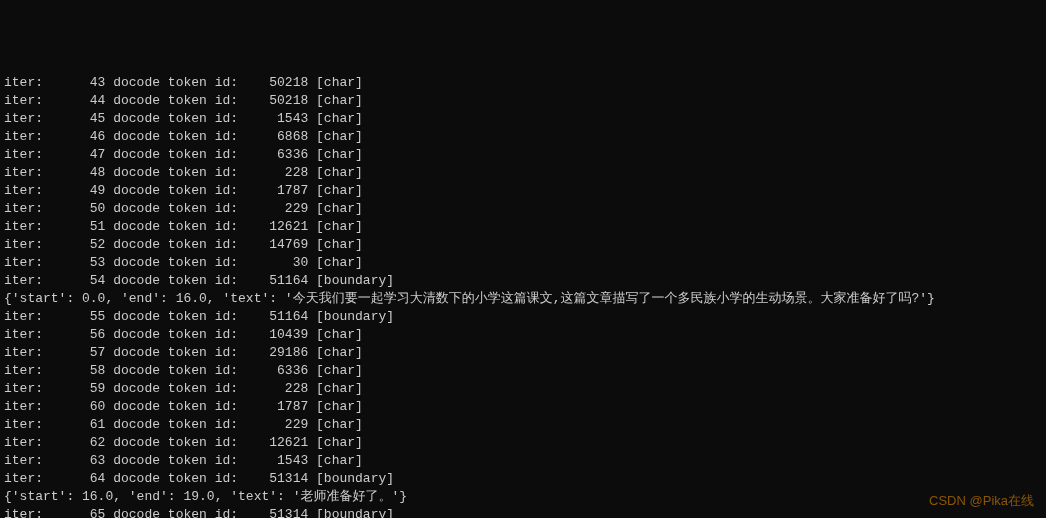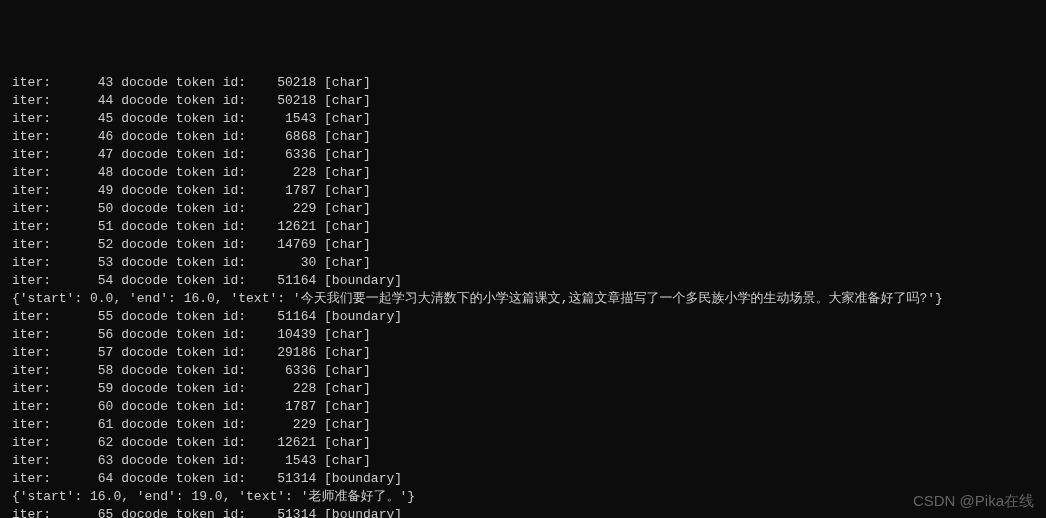--- a/index.html
+++ b/index.html
@@ -16,28 +16,27 @@
       padding: 2px 4px;
       width: 1046px;
       height: 518px;
       overflow: hidden;
       white-space: pre;
       position: relative;
     }
     .line {
       display: block;
       white-space: pre;
-      margin-left: 8px;
     }
     .watermark {
       position: absolute;
       bottom: 8px;
       right: 12px;
-      color: #737373;
-      font-size: 15px;
+      color: #a16207;
+      font-size: 13px;
       font-family: sans-serif;
       opacity: 0.85;
     }
   </style>
 </head>
 <body>
 
 
 
 <div id="terminal"><span class="line">iter:      43 docode token id:    50218 [char]</span><span class="line">iter:      44 docode token id:    50218 [char]</span><span class="line">iter:      45 docode token id:     1543 [char]</span><span class="line">iter:      46 docode token id:     6868 [char]</span><span class="line">iter:      47 docode token id:     6336 [char]</span><span class="line">iter:      48 docode token id:      228 [char]</span><span class="line">iter:      49 docode token id:     1787 [char]</span><span class="line">iter:      50 docode token id:      229 [char]</span><span class="line">iter:      51 docode token id:    12621 [char]</span><span class="line">iter:      52 docode token id:    14769 [char]</span><span class="line">iter:      53 docode token id:       30 [char]</span><span class="line">iter:      54 docode token id:    51164 [boundary]</span><span class="line">{'start': 0.0, 'end': 16.0, 'text': '今天我们要一起学习大清数下的小学这篇课文,这篇文章描写了一个多民族小学的生动场景。大家准备好了吗?'}</span><span class="line">iter:      55 docode token id:    51164 [boundary]</span><span class="line">iter:      56 docode token id:    10439 [char]</span><span class="line">iter:      57 docode token id:    29186 [char]</span><span class="line">iter:      58 docode token id:     6336 [char]</span><span class="line">iter:      59 docode token id:      228 [char]</span><span class="line">iter:      60 docode token id:     1787 [char]</span><span class="line">iter:      61 docode token id:      229 [char]</span><span class="line">iter:      62 docode token id:    12621 [char]</span><span class="line">iter:      63 docode token id:     1543 [char]</span><span class="line">iter:      64 docode token id:    51314 [boundary]</span><span class="line">{'start': 16.0, 'end': 19.0, 'text': '老师准备好了。'}</span><span class="line">iter:      65 docode token id:    51314 [boundary]</span></div>

